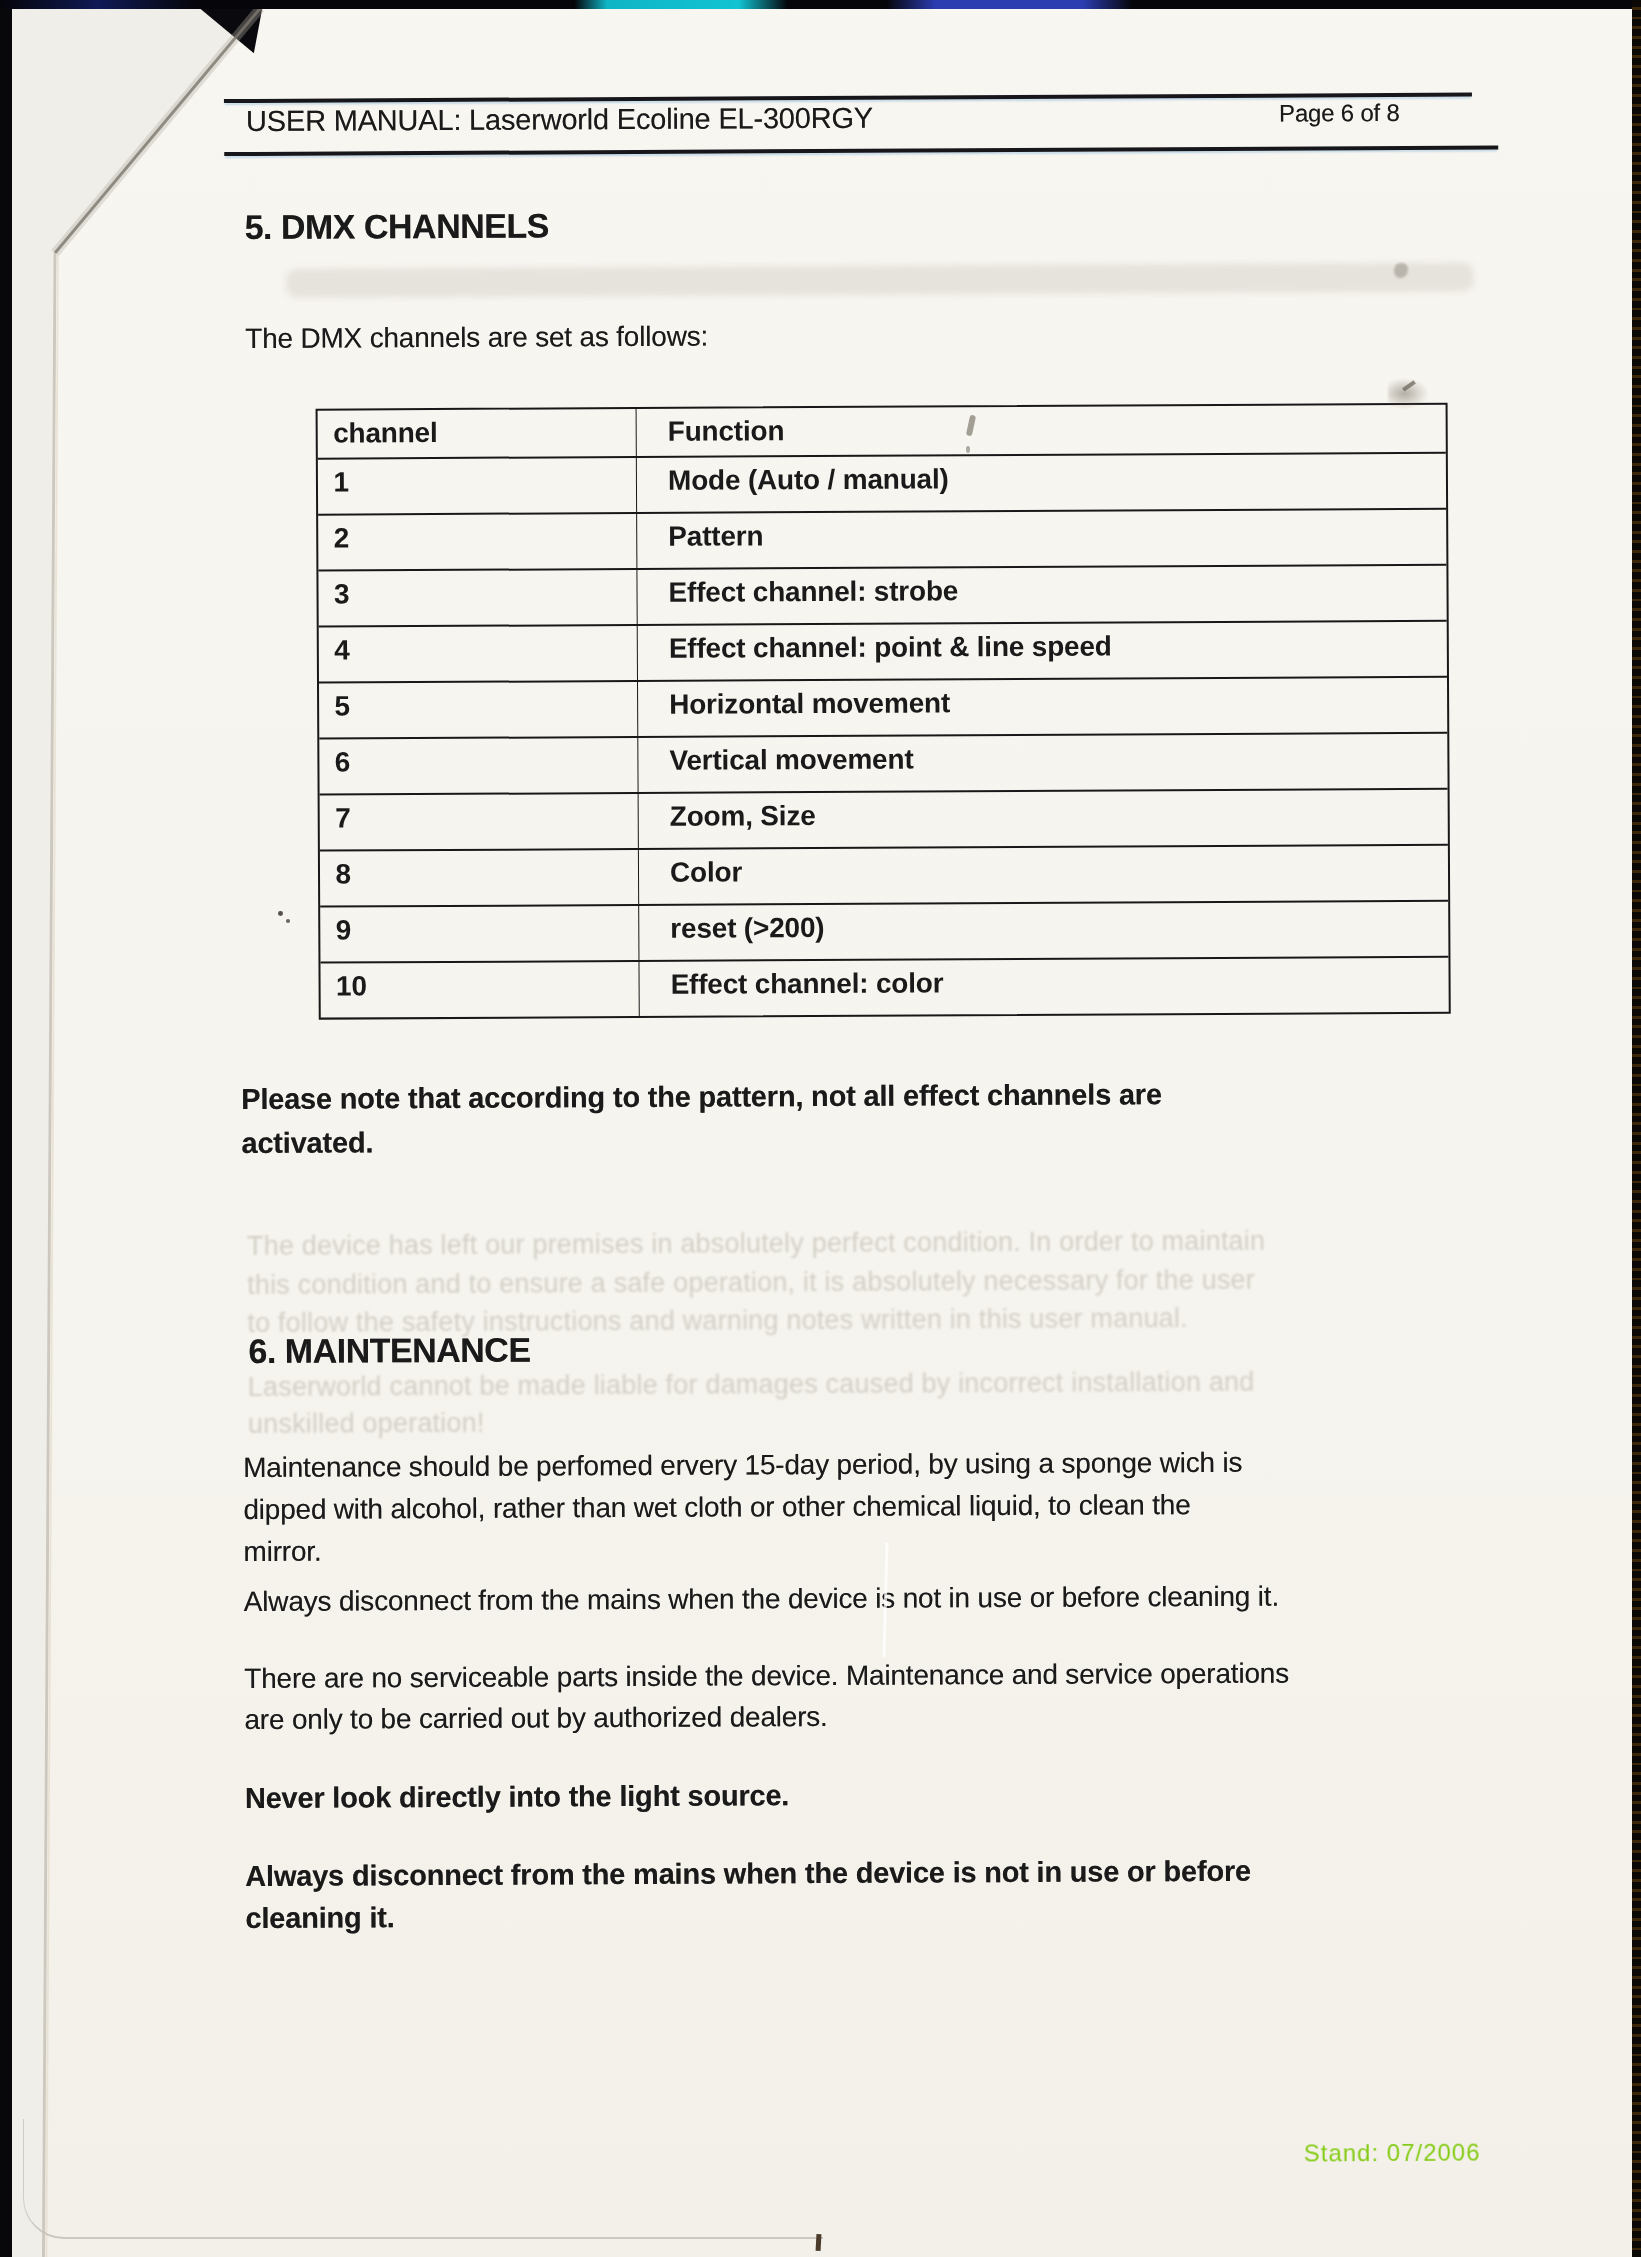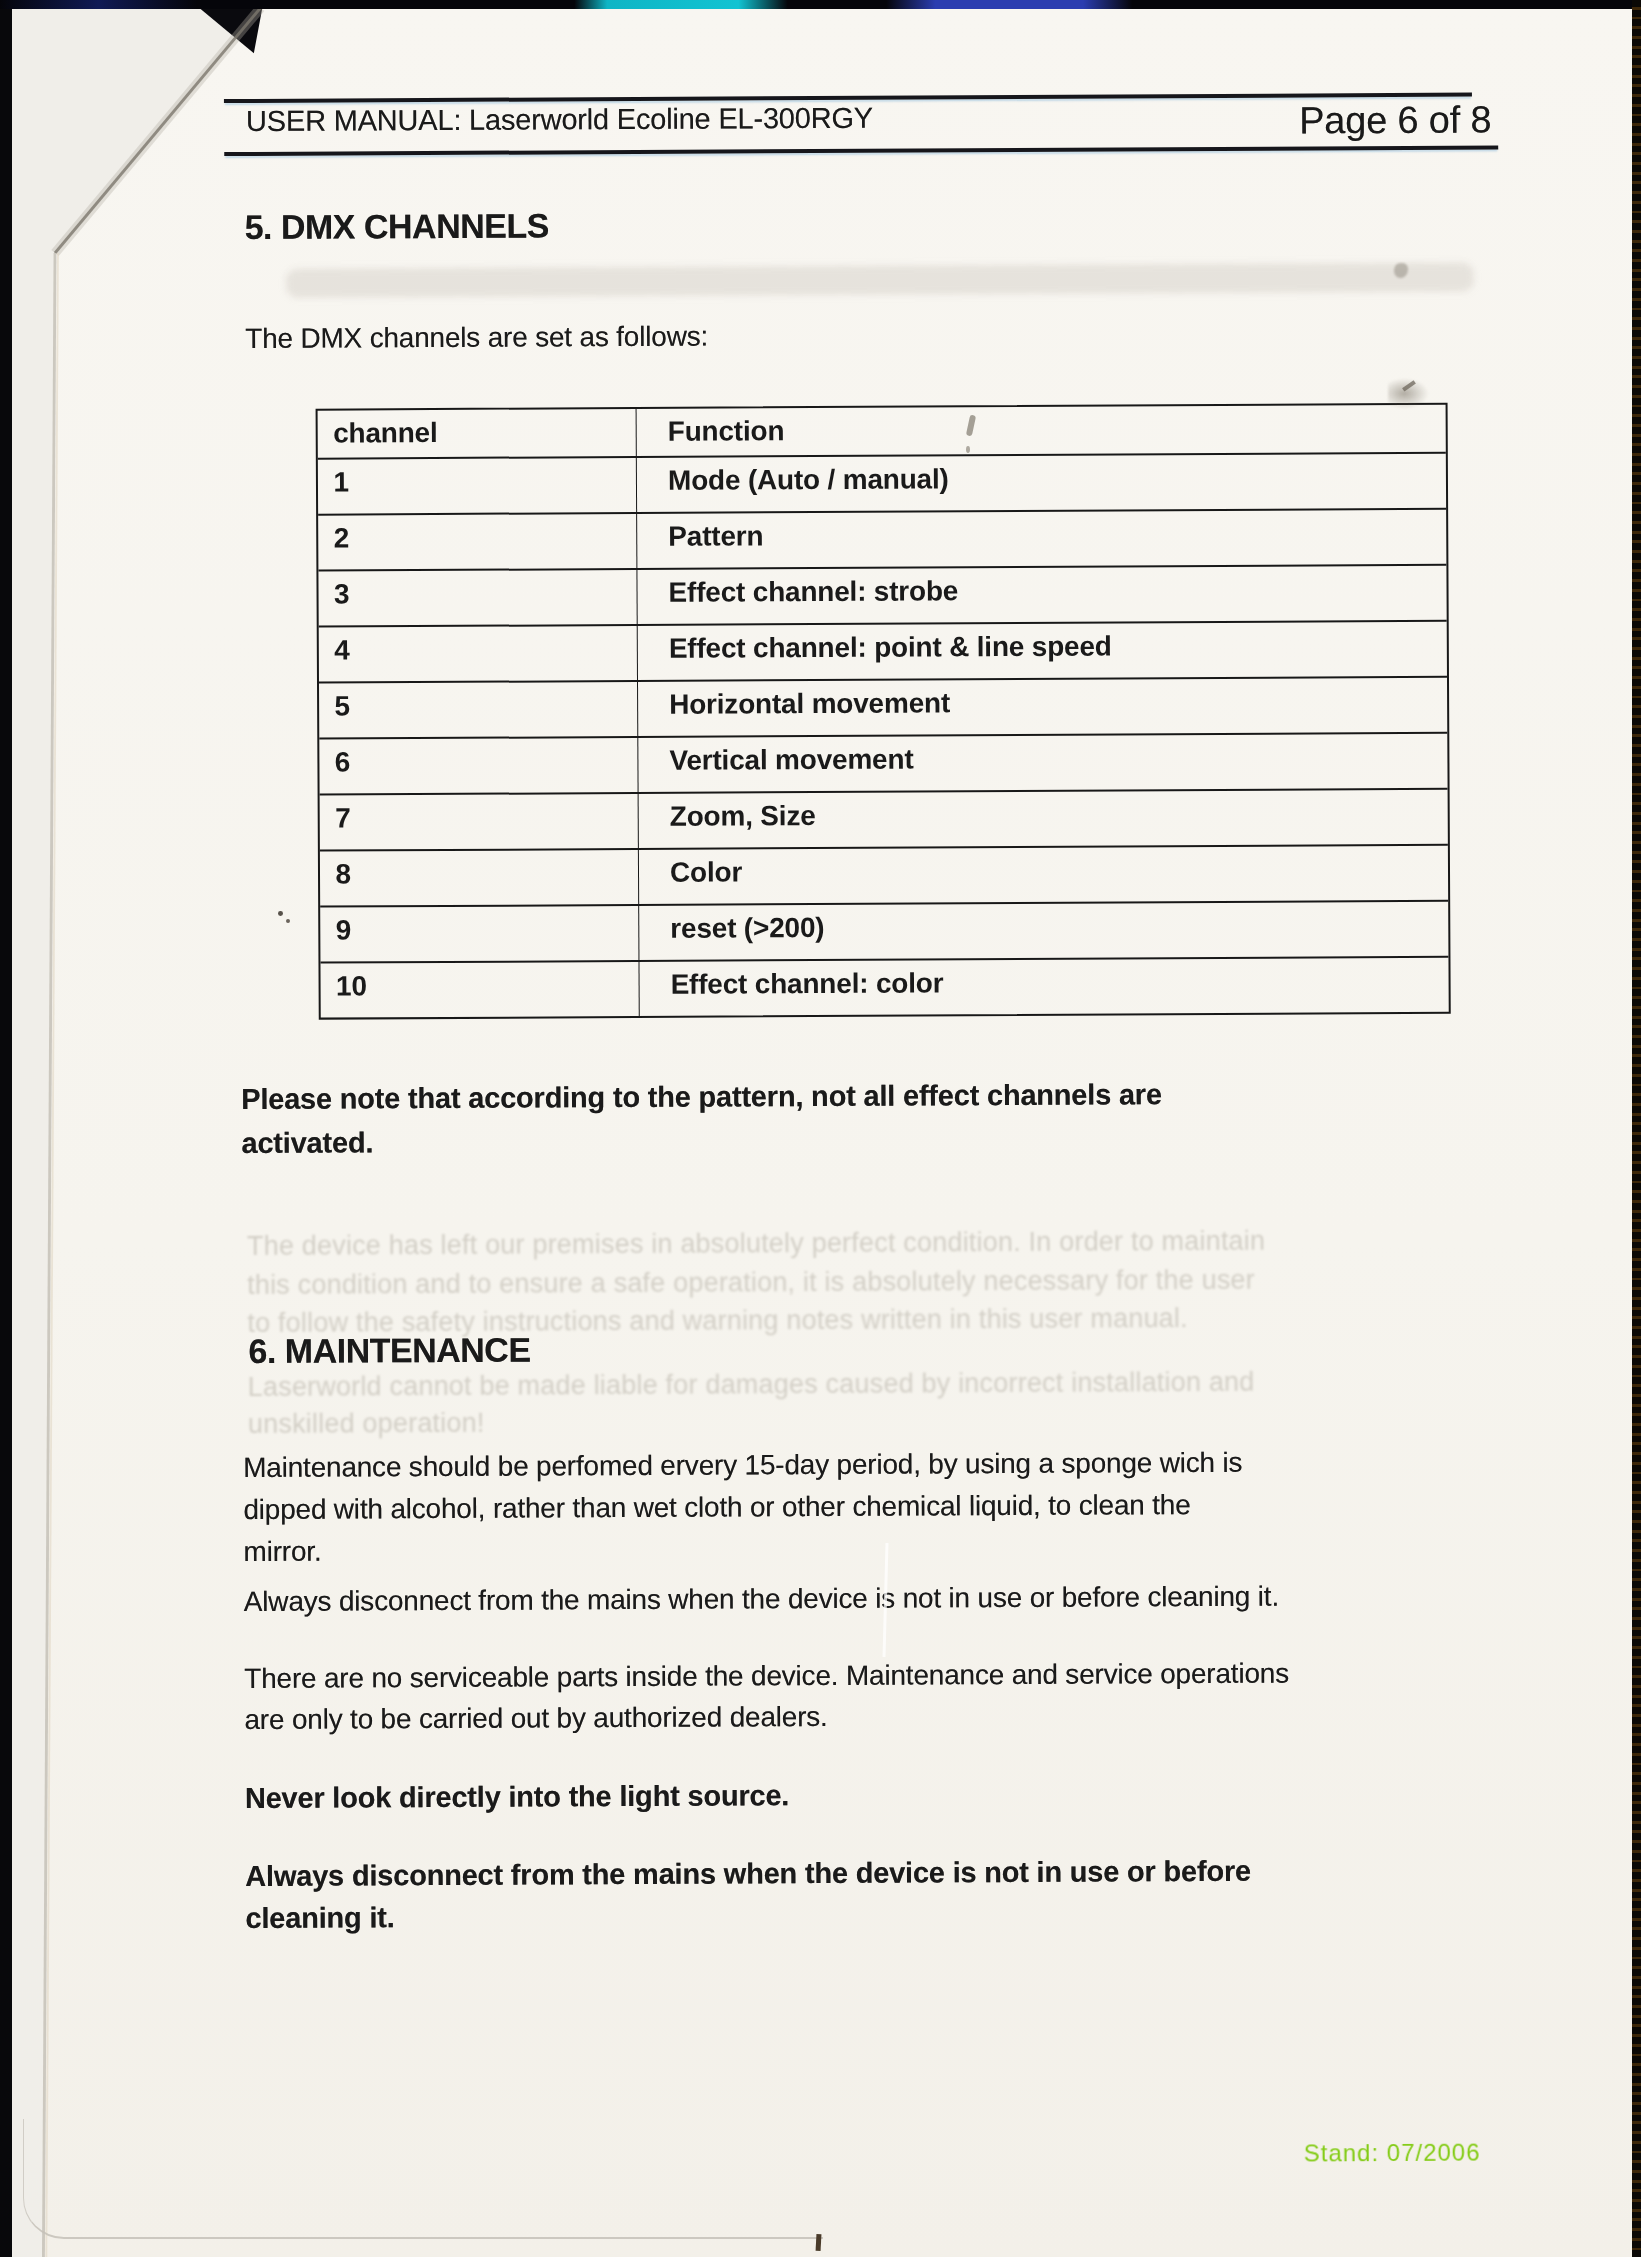--- a/index.html
+++ b/index.html
@@ -58,21 +58,21 @@
 
   <div class="topstrip"></div>
   <div class="rightstrip"></div>
   <div class="sleeve"></div>
   <div class="sleevetick"></div>
 
   <div class="content">
 
     <div class="rule" style="left:229px;top:96px;width:1248px;"></div>
     <div class="t" style="left:251px;top:102px;font-size:29px;">USER MANUAL: Laserworld Ecoline EL-300RGY</div>
-    <div class="t" style="left:1284px;top:102px;font-size:38px;margin-left:20px;">Page 6 of 8</div>
+    <div class="t" style="left:1284px;top:102px;font-size:24px;">Page 6 of 8</div>
     <div class="rule" style="left:229px;top:149px;width:1274px;"></div>
 
     <div class="t h1" style="left:249px;top:205px;">5. DMX CHANNELS</div>
 
     <div class="smudge"></div>
 
     <div class="t body" style="left:249px;top:315px;">The DMX channels are set as follows:</div>
 
     <div class="dmx">
       <div class="row hdr">

